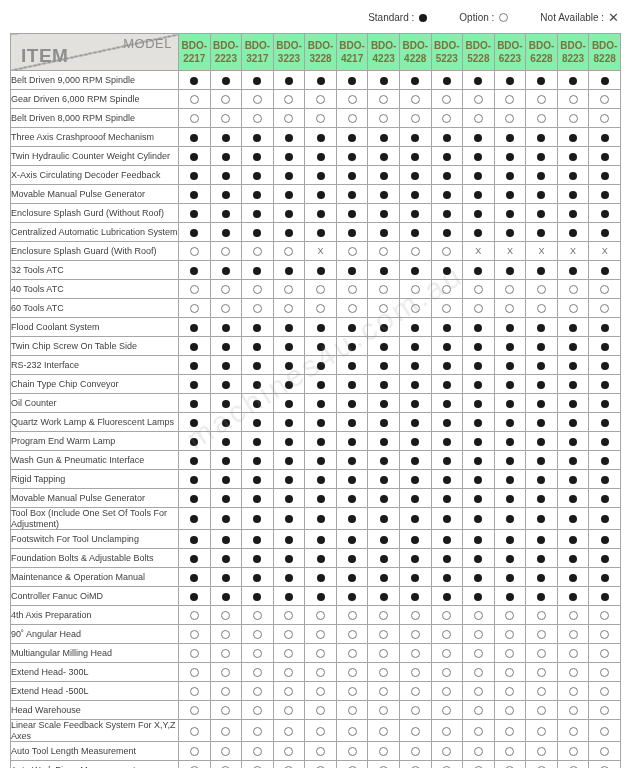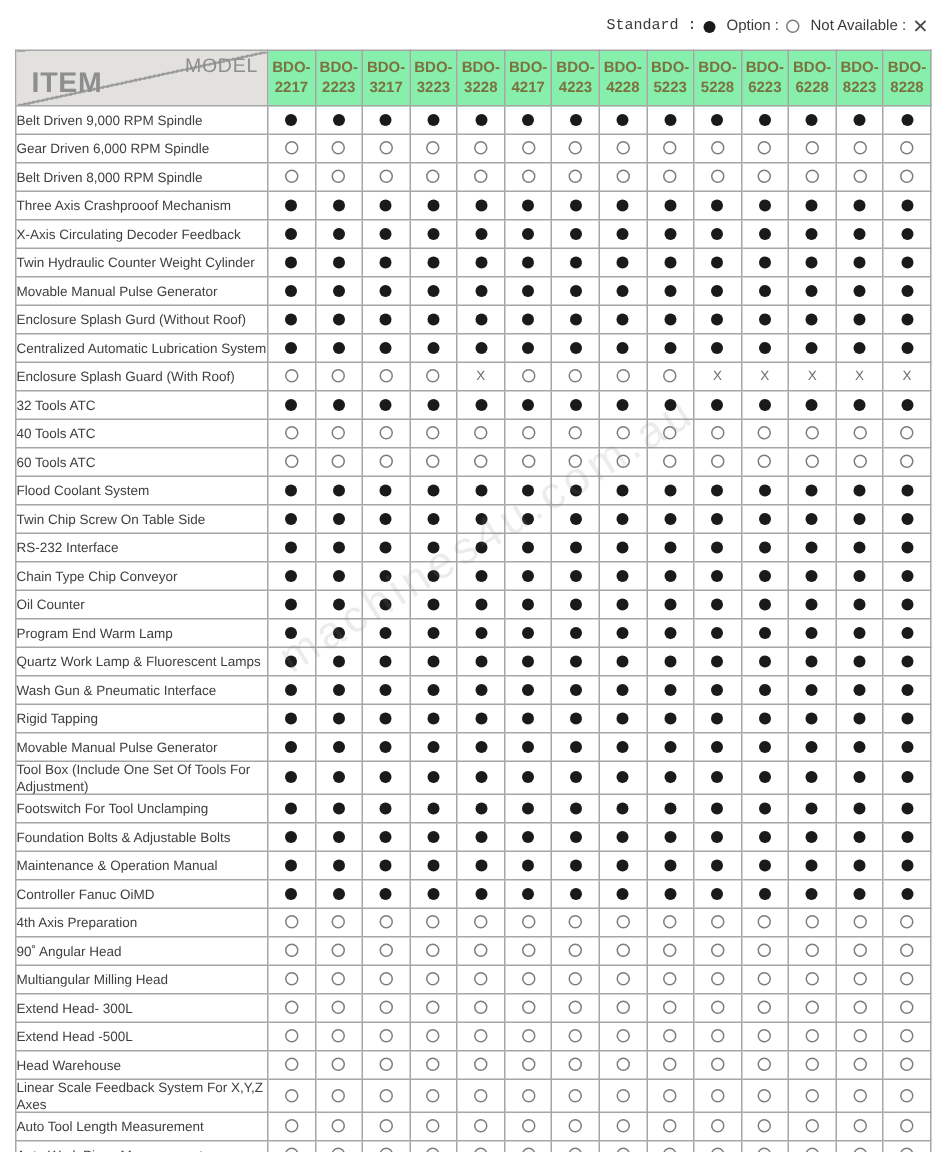--- a/index.html
+++ b/index.html
@@ -5,22 +5,22 @@
   html,body{margin:0;padding:0;background:#ffffff;}
   .page{
     position:relative;width:627px;height:768px;overflow:hidden;
     background:#ffffff;font-family:"Liberation Sans",sans-serif;
   }
   
   .legend{
     position:absolute;top:12px;right:8px;display:flex;align-items:center;
     font-size:10px;color:#3a3a3a;white-space:nowrap;
   }
-  .lg-label{margin-left:7px;}
-  .lg-label:first-child{margin-left:16px;font-family:Liberation Mono, monospace;}
+  .lg-label{margin-left:32px;}
+  .lg-label:first-child{margin-left:16px;}
   .lg-icon{margin-left:5px;}
   .x-glyph{margin-left:4px;font-size:13px;color:#4a4a4a;line-height:10px;}
   
   .dot-filled{
     display:inline-block;width:8px;height:8px;border-radius:50%;
     background:#1a1a1a;vertical-align:middle;
   }
   .dot-open{
     display:inline-block;width:7px;height:7px;border-radius:50%;
     border:1px solid #7d7d7d;background:transparent;vertical-align:middle;
@@ -186,38 +186,38 @@
           <td class="sym-cell"><span class="dot-filled"></span></td>
           <td class="sym-cell"><span class="dot-filled"></span></td>
           <td class="sym-cell"><span class="dot-filled"></span></td>
           <td class="sym-cell"><span class="dot-filled"></span></td>
           <td class="sym-cell"><span class="dot-filled"></span></td>
           <td class="sym-cell"><span class="dot-filled"></span></td>
           <td class="sym-cell"><span class="dot-filled"></span></td>
           <td class="sym-cell"><span class="dot-filled"></span></td>
         </tr>
         <tr>
+          <td class="item-cell">Twin Hydraulic Counter Weight Cylinder</td>
+          <td class="sym-cell"><span class="dot-filled"></span></td>
+          <td class="sym-cell"><span class="dot-filled"></span></td>
+          <td class="sym-cell"><span class="dot-filled"></span></td>
+          <td class="sym-cell"><span class="dot-filled"></span></td>
+          <td class="sym-cell"><span class="dot-filled"></span></td>
+          <td class="sym-cell"><span class="dot-filled"></span></td>
+          <td class="sym-cell"><span class="dot-filled"></span></td>
+          <td class="sym-cell"><span class="dot-filled"></span></td>
+          <td class="sym-cell"><span class="dot-filled"></span></td>
+          <td class="sym-cell"><span class="dot-filled"></span></td>
+          <td class="sym-cell"><span class="dot-filled"></span></td>
+          <td class="sym-cell"><span class="dot-filled"></span></td>
+          <td class="sym-cell"><span class="dot-filled"></span></td>
+          <td class="sym-cell"><span class="dot-filled"></span></td>
+        </tr>
+        <tr>
           <td class="item-cell">X-Axis Circulating Decoder Feedback</td>
-          <td class="sym-cell"><span class="dot-filled"></span></td>
-          <td class="sym-cell"><span class="dot-filled"></span></td>
-          <td class="sym-cell"><span class="dot-filled"></span></td>
-          <td class="sym-cell"><span class="dot-filled"></span></td>
-          <td class="sym-cell"><span class="dot-filled"></span></td>
-          <td class="sym-cell"><span class="dot-filled"></span></td>
-          <td class="sym-cell"><span class="dot-filled"></span></td>
-          <td class="sym-cell"><span class="dot-filled"></span></td>
-          <td class="sym-cell"><span class="dot-filled"></span></td>
-          <td class="sym-cell"><span class="dot-filled"></span></td>
-          <td class="sym-cell"><span class="dot-filled"></span></td>
-          <td class="sym-cell"><span class="dot-filled"></span></td>
-          <td class="sym-cell"><span class="dot-filled"></span></td>
-          <td class="sym-cell"><span class="dot-filled"></span></td>
-        </tr>
-        <tr>
-          <td class="item-cell">Twin Hydraulic Counter Weight Cylinder</td>
           <td class="sym-cell"><span class="dot-filled"></span></td>
           <td class="sym-cell"><span class="dot-filled"></span></td>
           <td class="sym-cell"><span class="dot-filled"></span></td>
           <td class="sym-cell"><span class="dot-filled"></span></td>
           <td class="sym-cell"><span class="dot-filled"></span></td>
           <td class="sym-cell"><span class="dot-filled"></span></td>
           <td class="sym-cell"><span class="dot-filled"></span></td>
           <td class="sym-cell"><span class="dot-filled"></span></td>
           <td class="sym-cell"><span class="dot-filled"></span></td>
           <td class="sym-cell"><span class="dot-filled"></span></td>
@@ -424,38 +424,38 @@
           <td class="sym-cell"><span class="dot-filled"></span></td>
           <td class="sym-cell"><span class="dot-filled"></span></td>
           <td class="sym-cell"><span class="dot-filled"></span></td>
           <td class="sym-cell"><span class="dot-filled"></span></td>
           <td class="sym-cell"><span class="dot-filled"></span></td>
           <td class="sym-cell"><span class="dot-filled"></span></td>
           <td class="sym-cell"><span class="dot-filled"></span></td>
           <td class="sym-cell"><span class="dot-filled"></span></td>
         </tr>
         <tr>
+          <td class="item-cell">Quartz Work Lamp &amp; Fluorescent Lamps</td>
+          <td class="sym-cell"><span class="dot-filled"></span></td>
+          <td class="sym-cell"><span class="dot-filled"></span></td>
+          <td class="sym-cell"><span class="dot-filled"></span></td>
+          <td class="sym-cell"><span class="dot-filled"></span></td>
+          <td class="sym-cell"><span class="dot-filled"></span></td>
+          <td class="sym-cell"><span class="dot-filled"></span></td>
+          <td class="sym-cell"><span class="dot-filled"></span></td>
+          <td class="sym-cell"><span class="dot-filled"></span></td>
+          <td class="sym-cell"><span class="dot-filled"></span></td>
+          <td class="sym-cell"><span class="dot-filled"></span></td>
+          <td class="sym-cell"><span class="dot-filled"></span></td>
+          <td class="sym-cell"><span class="dot-filled"></span></td>
+          <td class="sym-cell"><span class="dot-filled"></span></td>
+          <td class="sym-cell"><span class="dot-filled"></span></td>
+        </tr>
+        <tr>
           <td class="item-cell">Program End Warm Lamp</td>
-          <td class="sym-cell"><span class="dot-filled"></span></td>
-          <td class="sym-cell"><span class="dot-filled"></span></td>
-          <td class="sym-cell"><span class="dot-filled"></span></td>
-          <td class="sym-cell"><span class="dot-filled"></span></td>
-          <td class="sym-cell"><span class="dot-filled"></span></td>
-          <td class="sym-cell"><span class="dot-filled"></span></td>
-          <td class="sym-cell"><span class="dot-filled"></span></td>
-          <td class="sym-cell"><span class="dot-filled"></span></td>
-          <td class="sym-cell"><span class="dot-filled"></span></td>
-          <td class="sym-cell"><span class="dot-filled"></span></td>
-          <td class="sym-cell"><span class="dot-filled"></span></td>
-          <td class="sym-cell"><span class="dot-filled"></span></td>
-          <td class="sym-cell"><span class="dot-filled"></span></td>
-          <td class="sym-cell"><span class="dot-filled"></span></td>
-        </tr>
-        <tr>
-          <td class="item-cell">Quartz Work Lamp &amp; Fluorescent Lamps</td>
           <td class="sym-cell"><span class="dot-filled"></span></td>
           <td class="sym-cell"><span class="dot-filled"></span></td>
           <td class="sym-cell"><span class="dot-filled"></span></td>
           <td class="sym-cell"><span class="dot-filled"></span></td>
           <td class="sym-cell"><span class="dot-filled"></span></td>
           <td class="sym-cell"><span class="dot-filled"></span></td>
           <td class="sym-cell"><span class="dot-filled"></span></td>
           <td class="sym-cell"><span class="dot-filled"></span></td>
           <td class="sym-cell"><span class="dot-filled"></span></td>
           <td class="sym-cell"><span class="dot-filled"></span></td>

